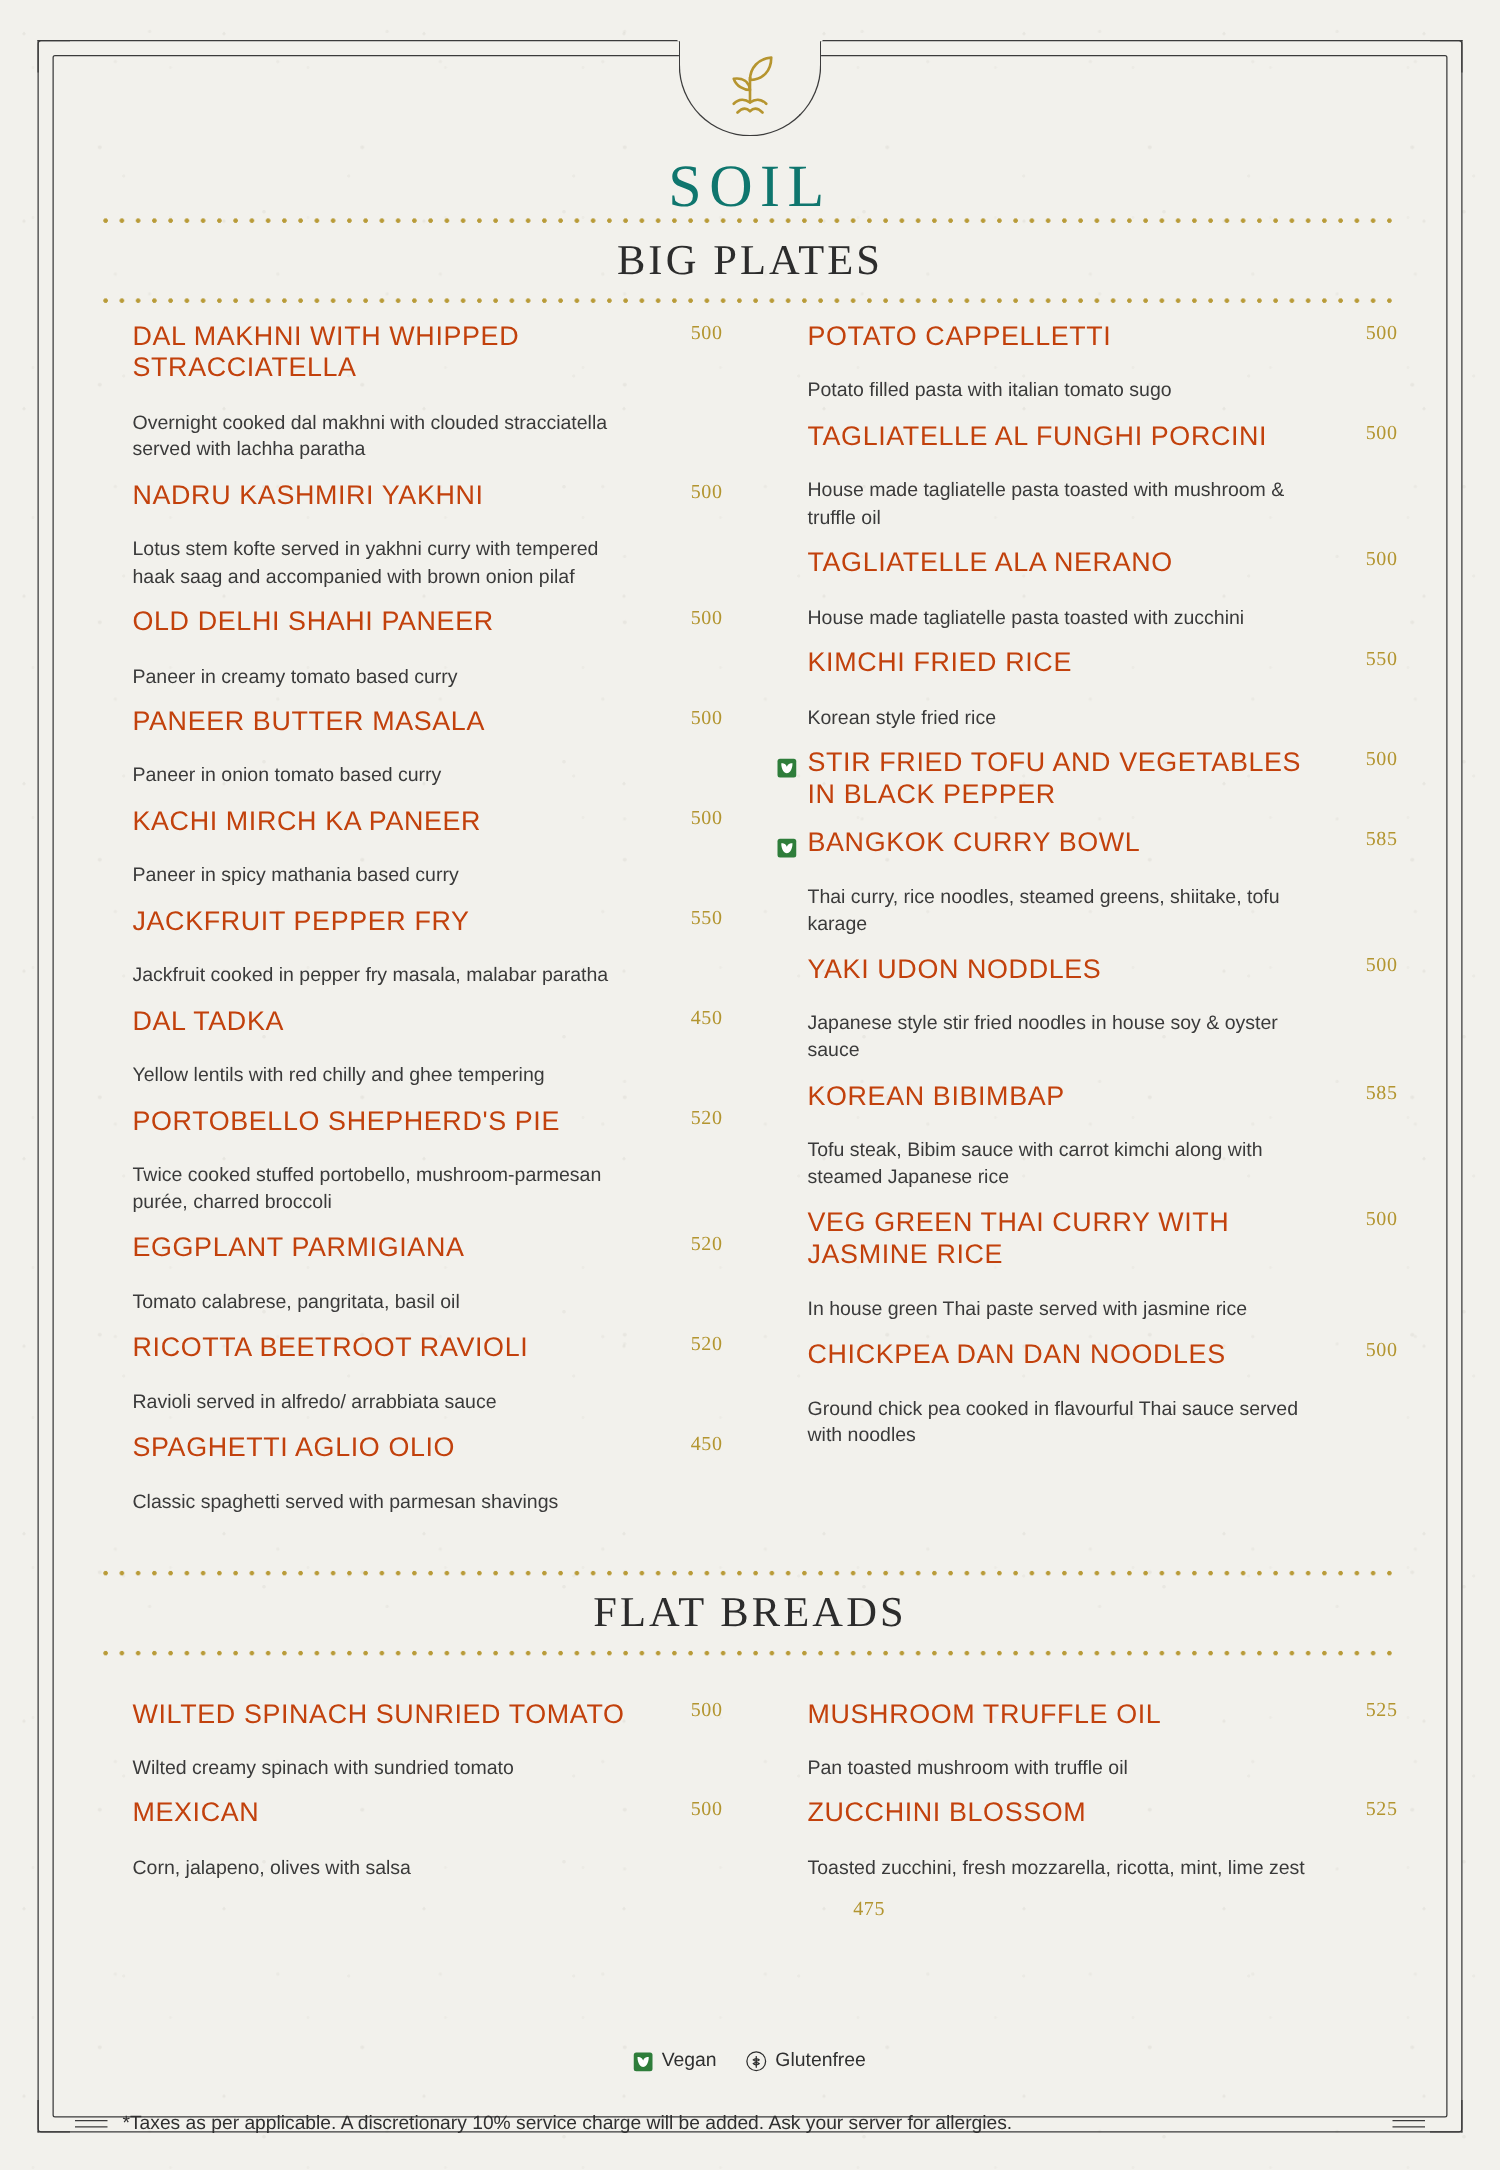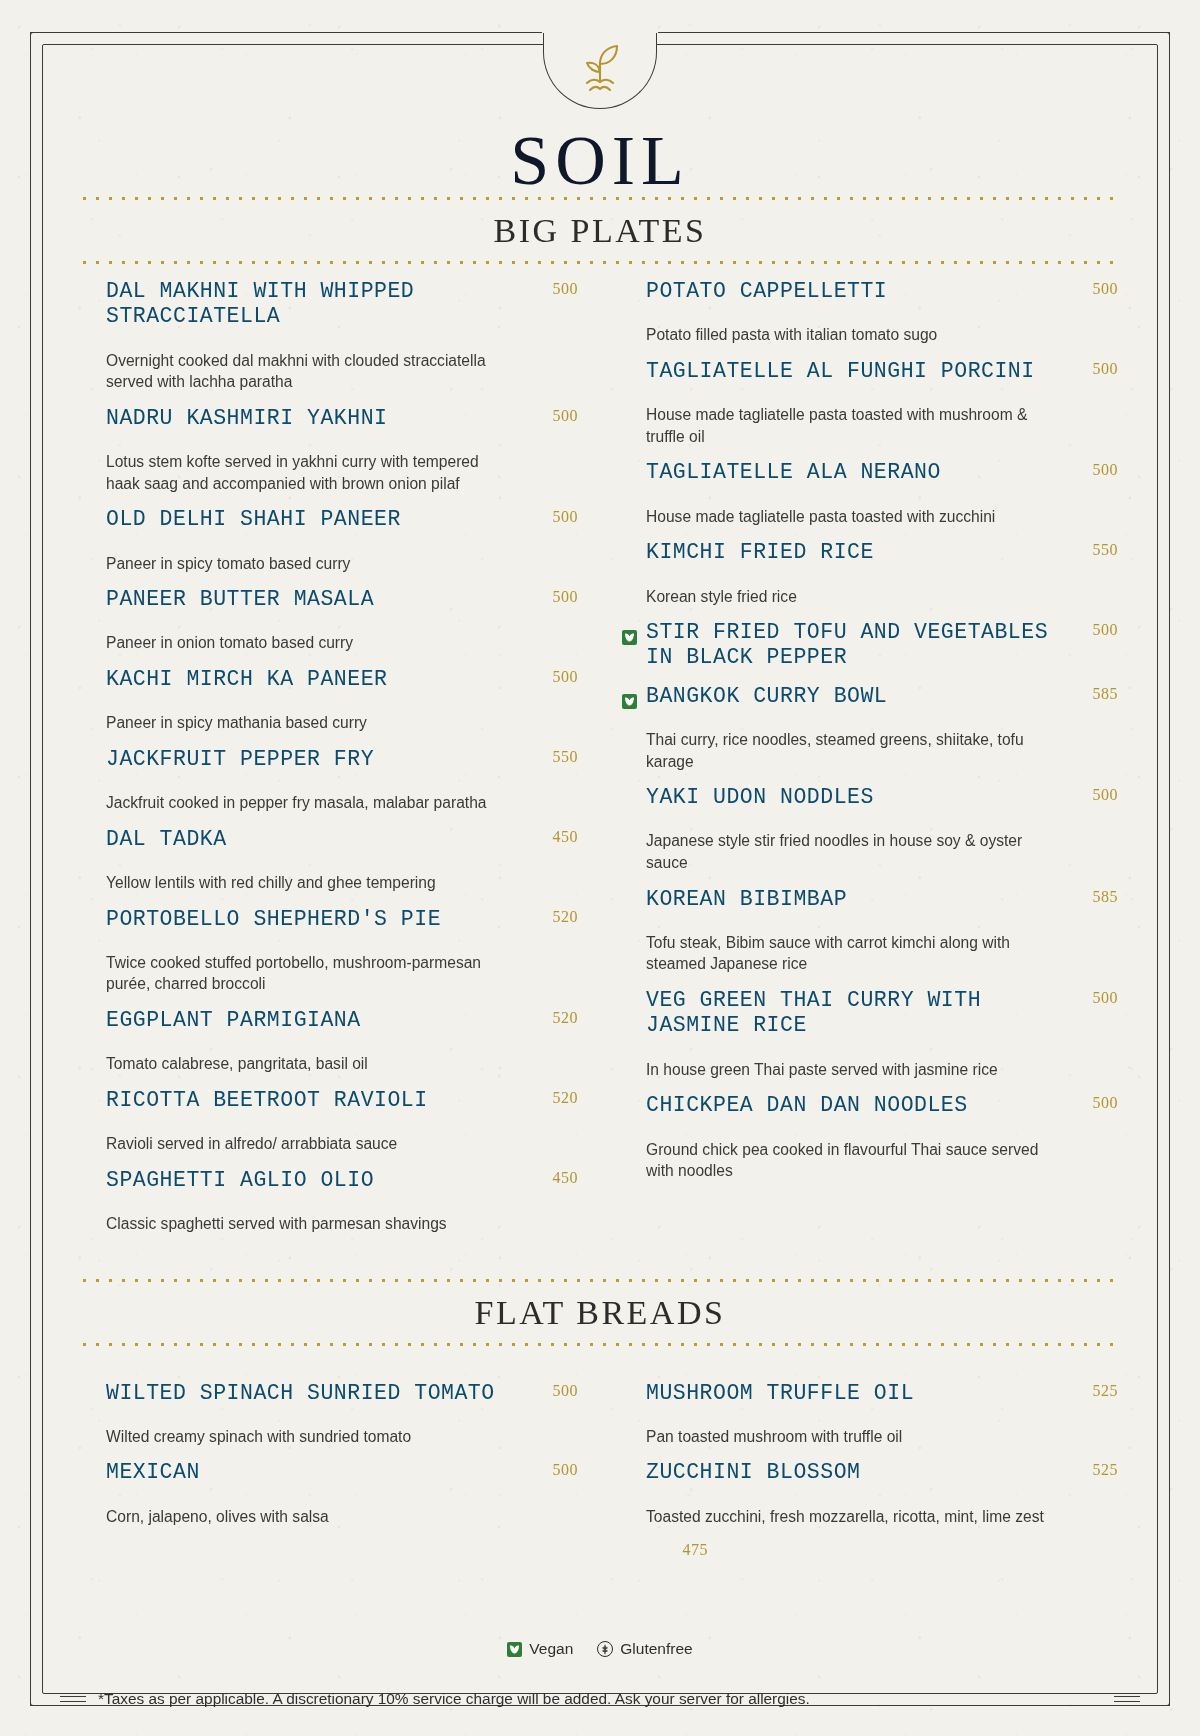--- a/index.html
+++ b/index.html
@@ -89,23 +89,23 @@
   .content {
     position: absolute;
     left: 60px; right: 60px; top: 54px; bottom: 54px;
     z-index: 3;
   }
 
   .brand {
     text-align: center;
     margin-top: 72px;
     font-family: "Liberation Serif", serif;
-    font-size: 70px;
+    font-size: 48px;
     letter-spacing: 6px;
-    color: #0f172a;
+    color: #0f766e;
     line-height: 1;
   }
 
   
   .dots {
     height: 5px;
     margin: 0 18px;
     background-image: radial-gradient(circle, #b99b38 0 1.6px, transparent 1.9px);
     background-size: 13px 5px;
     background-repeat: repeat-x;
@@ -128,25 +128,25 @@
     padding: 14px 22px 0 22px;
     gap: 44px;
   }
   .col { flex: 1 1 0; min-width: 0; }
 
   .item { display: flex; align-items: flex-start; margin-bottom: 13px; }
   .item-main { flex: 1 1 auto; min-width: 0; }
   .veg-slot { width: 24px; flex: 0 0 24px; padding-top: 7px; }
 
   .dish-name {
-    font-family: Liberation Mono, monospace;
+    font-family: Liberation Sans, sans-serif;
     font-size: 21.5px;
     letter-spacing: .5px;
     line-height: 1.18;
-    color: #0c4a6e;
+    color: #c2410c;
     text-transform: uppercase;
   }
   .dish-desc {
     font-family: "Liberation Sans", sans-serif;
     font-size: 15.6px;
     line-height: 1.38;
     color: #3a3a3a;
     margin-top: 20px;
   }
   .price {
@@ -269,21 +269,21 @@
               <div class="item-main">
                 <div class="dish-name">NADRU KASHMIRI YAKHNI</div>
                 <div class="dish-desc">Lotus stem kofte served in yakhni curry with tempered haak saag and accompanied with brown onion pilaf</div>
               </div>
               <div class="price">500</div>
             </div>
             <div class="item">
               <div class="veg-slot"></div>
               <div class="item-main">
                 <div class="dish-name">OLD DELHI SHAHI PANEER</div>
-                <div class="dish-desc">Paneer in spicy tomato based curry</div>
+                <div class="dish-desc">Paneer in creamy tomato based curry</div>
               </div>
               <div class="price">500</div>
             </div>
             <div class="item">
               <div class="veg-slot"></div>
               <div class="item-main">
                 <div class="dish-name">PANEER BUTTER MASALA</div>
                 <div class="dish-desc">Paneer in onion tomato based curry</div>
               </div>
               <div class="price">500</div>

